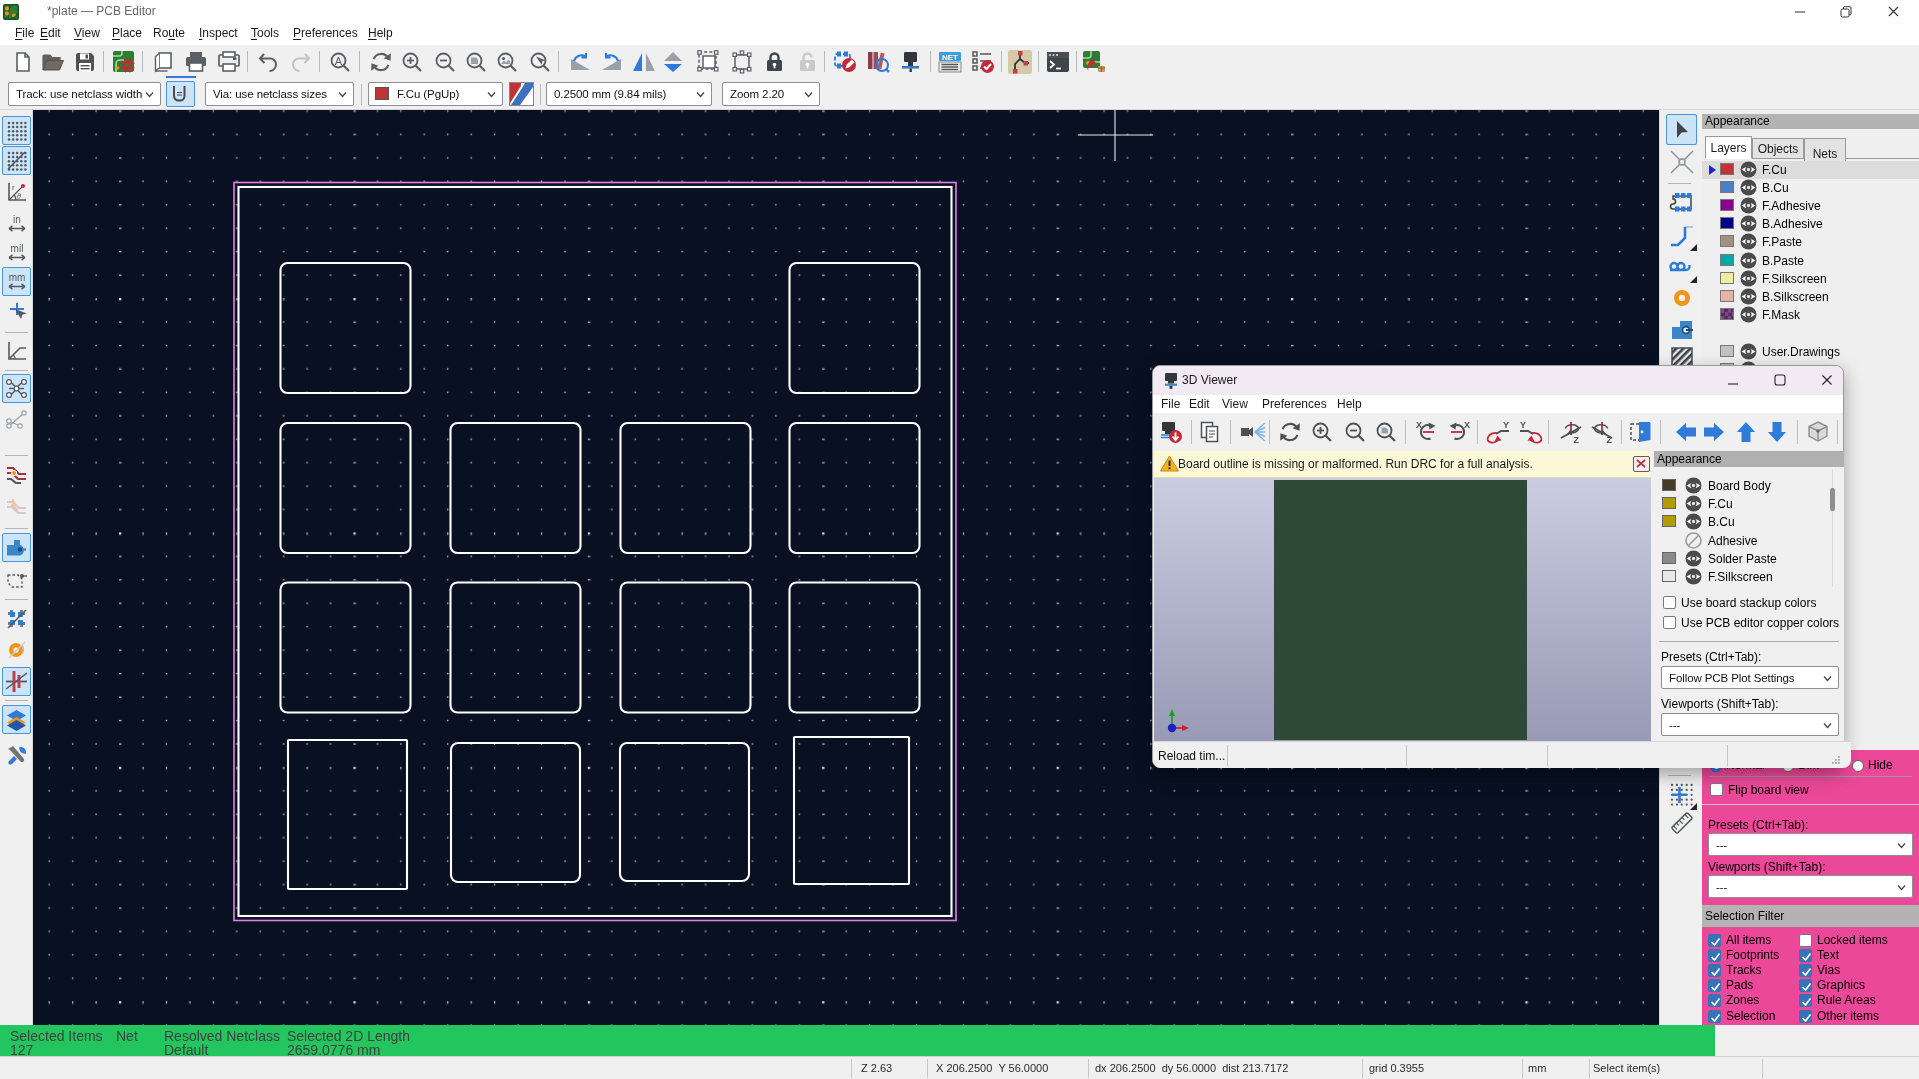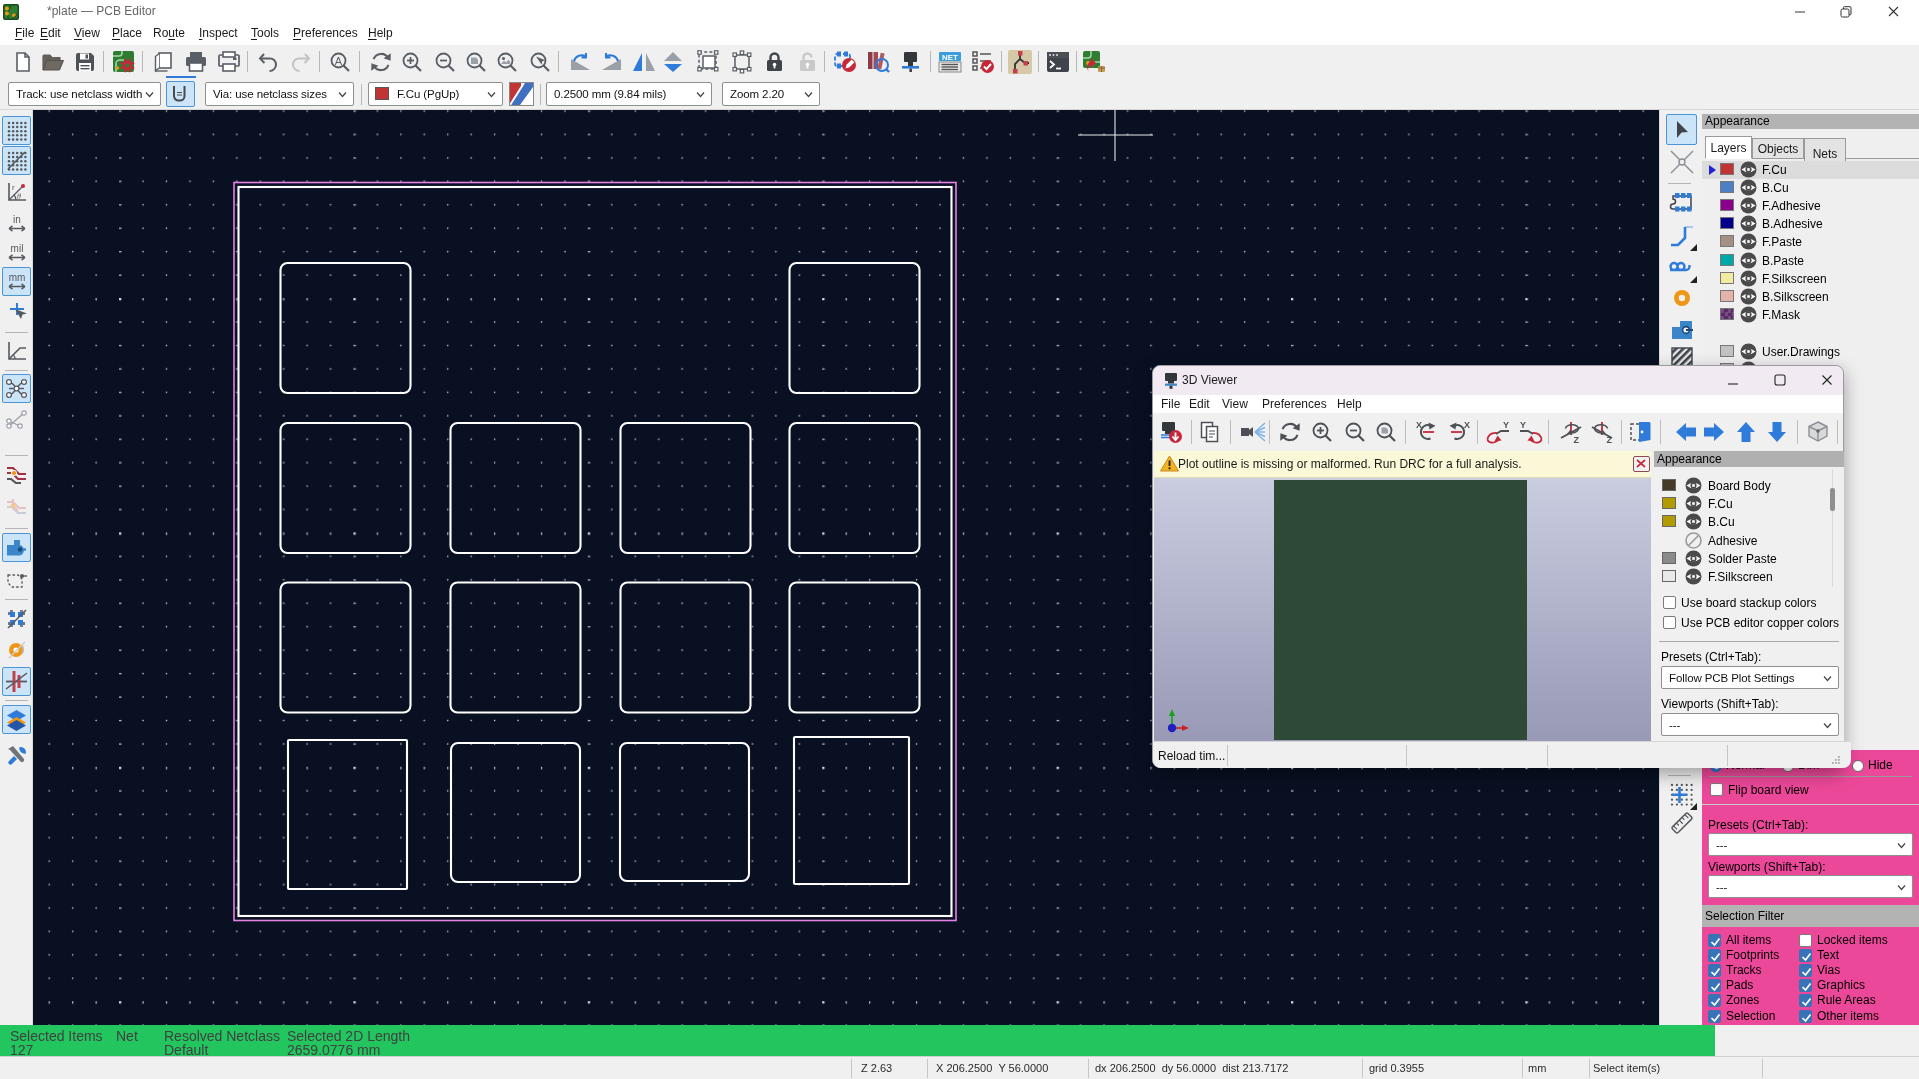--- a/index.html
+++ b/index.html
@@ -1313,21 +1313,21 @@
         </svg>
       </div>
       <div class="dtsep" style="left:684px"></div>
     </div>
     <div class="warn">
       <svg class="abs" style="left:6px;top:4px" width="19" height="17">
         <path d="M9.5 1 L18.5 16 H0.5 Z" fill="#f5b324" stroke="#c6881a" stroke-width="1"></path>
         <rect x="8.6" y="5.5" width="1.9" height="5.5" fill="#222"></rect>
         <rect x="8.6" y="12.3" width="1.9" height="1.9" fill="#222"></rect>
       </svg>
-      <div class="abs" style="left:24px;top:6px">Plot outline is missing or malformed. Run DRC for a full analysis.</div>
+      <div class="abs" style="left:24px;top:6px">Board outline is missing or malformed. Run DRC for a full analysis.</div>
       <div class="abs" style="left:479px;top:5px;width:17px;height:16px;background:#f5f0f0;border:1.5px solid #8c4a52;border-radius:2px"><svg width="14" height="13" style="margin:0">
           <path d="M3 3 L11 10 M11 3 L3 10" stroke="#c03040" stroke-width="1.7"></path>
         </svg></div>
     </div>
     <div class="view3d">
       <div class="abs" style="left:120px;top:2px;width:253px;height:260px;background:#2e4936"></div>
       <svg class="abs" style="left:10px;top:228px" width="30" height="28">
         <line x1="8" y1="22" x2="8" y2="8" stroke="#18a018" stroke-width="1.6"></line>
         <path d="M8 3 L11 10 H5 Z" fill="#18a018"></path>
         <line x1="8" y1="22" x2="20" y2="22" stroke="#cc2222" stroke-width="1.6"></line>

